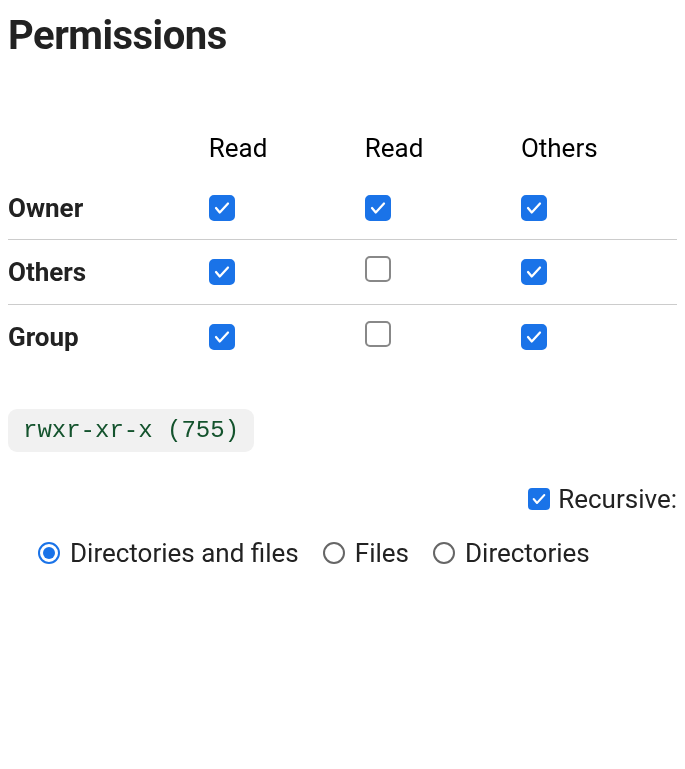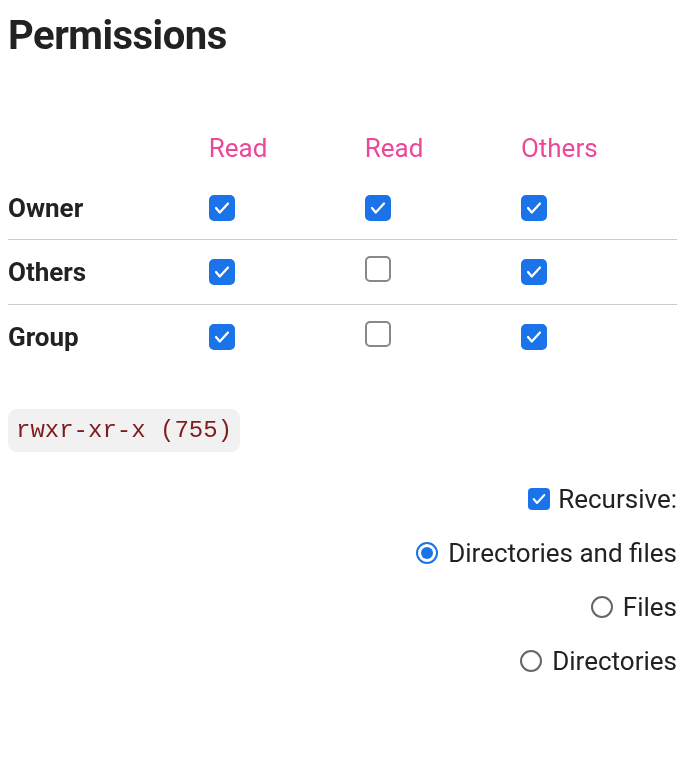--- a/index.html
+++ b/index.html
@@ -25,21 +25,21 @@
       width: 100%;
       border-collapse: collapse;
       table-layout: fixed;
       margin-bottom: 40px;
     }
     table.perm-table th {
       font-size: 26px;
       font-weight: 400;
       text-align: left;
       padding: 14px 0;
-      color: #ec4899;
+      color: #000000;
     }
     table.perm-table td {
       font-size: 26px;
       padding: 16px 0;
       border-bottom: 1px solid #ccc;
       font-weight: bold;
     }
     table.perm-table tr:last-child td {
       border-bottom: none;
     }
@@ -77,39 +77,38 @@
       height: 22px;
       border-radius: 4px;
     }
     .small-cb svg { width: 16px; height: 16px; }
     code.mode {
       display: inline-block;
       background: #f1f1f1;
       border-radius: 9px;
       font-family: "SFMono-Regular", Consolas, "Liberation Mono", Menlo, monospace;
       font-size: 24px;
-      padding: 8px 8px;
-      color: #7f1d1d;
+      padding: 8px 15px;
+      color: #14532d;
       margin-bottom: 32px;
     }
     .recursive-row {
       display: flex;
       align-items: center;
       gap: 8px;
       font-size: 26px;
       margin-bottom: 24px;
       justify-content: flex-end;
     }
     .radio-group {
       display: flex;
-      flex-direction: column;
+      flex-direction: row;
       gap: 24px;
       font-size: 26px;
       padding-left: 30px;
-      align-items: flex-end;
     }
     .radio-item {
       display: flex;
       align-items: center;
       gap: 10px;
       cursor: pointer;
     }
     .radio {
       width: 22px;
       height: 22px;

